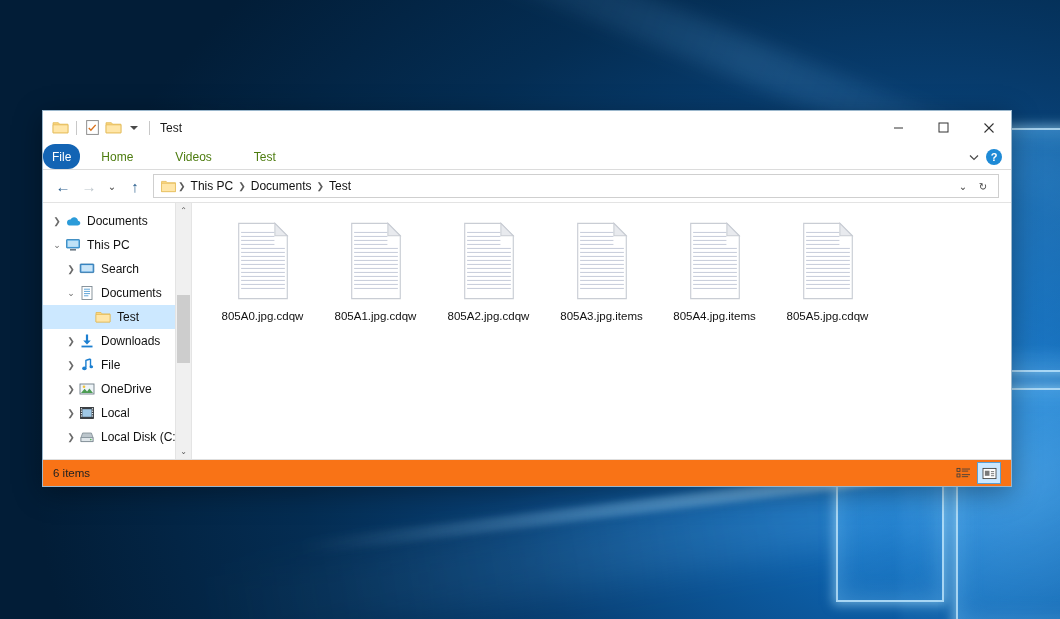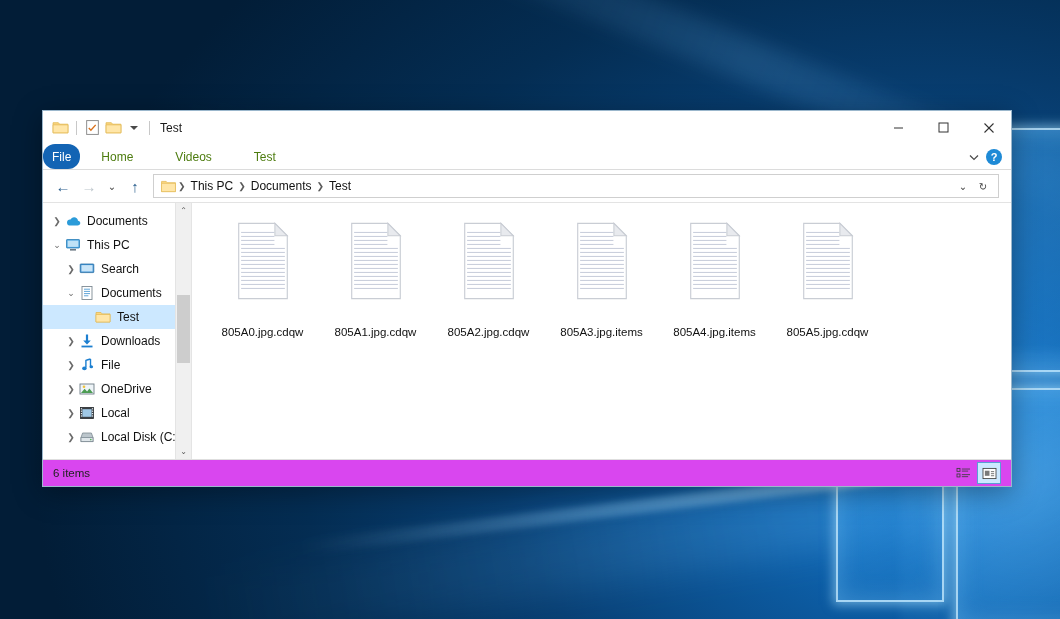--- a/index.html
+++ b/index.html
@@ -177,27 +177,27 @@
     padding: 14px 0 0 14px; overflow: hidden;
   }
   #filegrid { display: flex; flex-wrap: wrap; gap: 0px; }
   .fileitem {
     width: 113px; padding-top: 4px;
     display: flex; flex-direction: column; align-items: center;
     cursor: default;
   }
   .fi-icon { width: 66px; height: 80px; }
   .fi-name {
-    margin-top: 25px; font-size: 11.5px; color: #111; text-align: center;
+    margin-top: 9px; font-size: 11.5px; color: #111; text-align: center;
     white-space: nowrap;
   }
 
   
   #statusbar {
-    height: 26px; background: #d946ef; border-top: 1px solid #dedede;
+    height: 26px; background: #f97316; border-top: 1px solid #dedede;
     display: flex; align-items: center; padding: 0 10px; flex: 0 0 auto;
   }
   #status-text { font-size: 11.5px; color: #222; }
   #viewbtns { margin-left: auto; display: flex; align-items: center; gap: 3px; }
   .viewbtn {
     width: 22px; height: 20px; display: flex; align-items: center; justify-content: center;
   }
   .viewbtn.active { border: 1px solid #5a9fd4; background: #cce8ff; }
 </style>
 </head>

